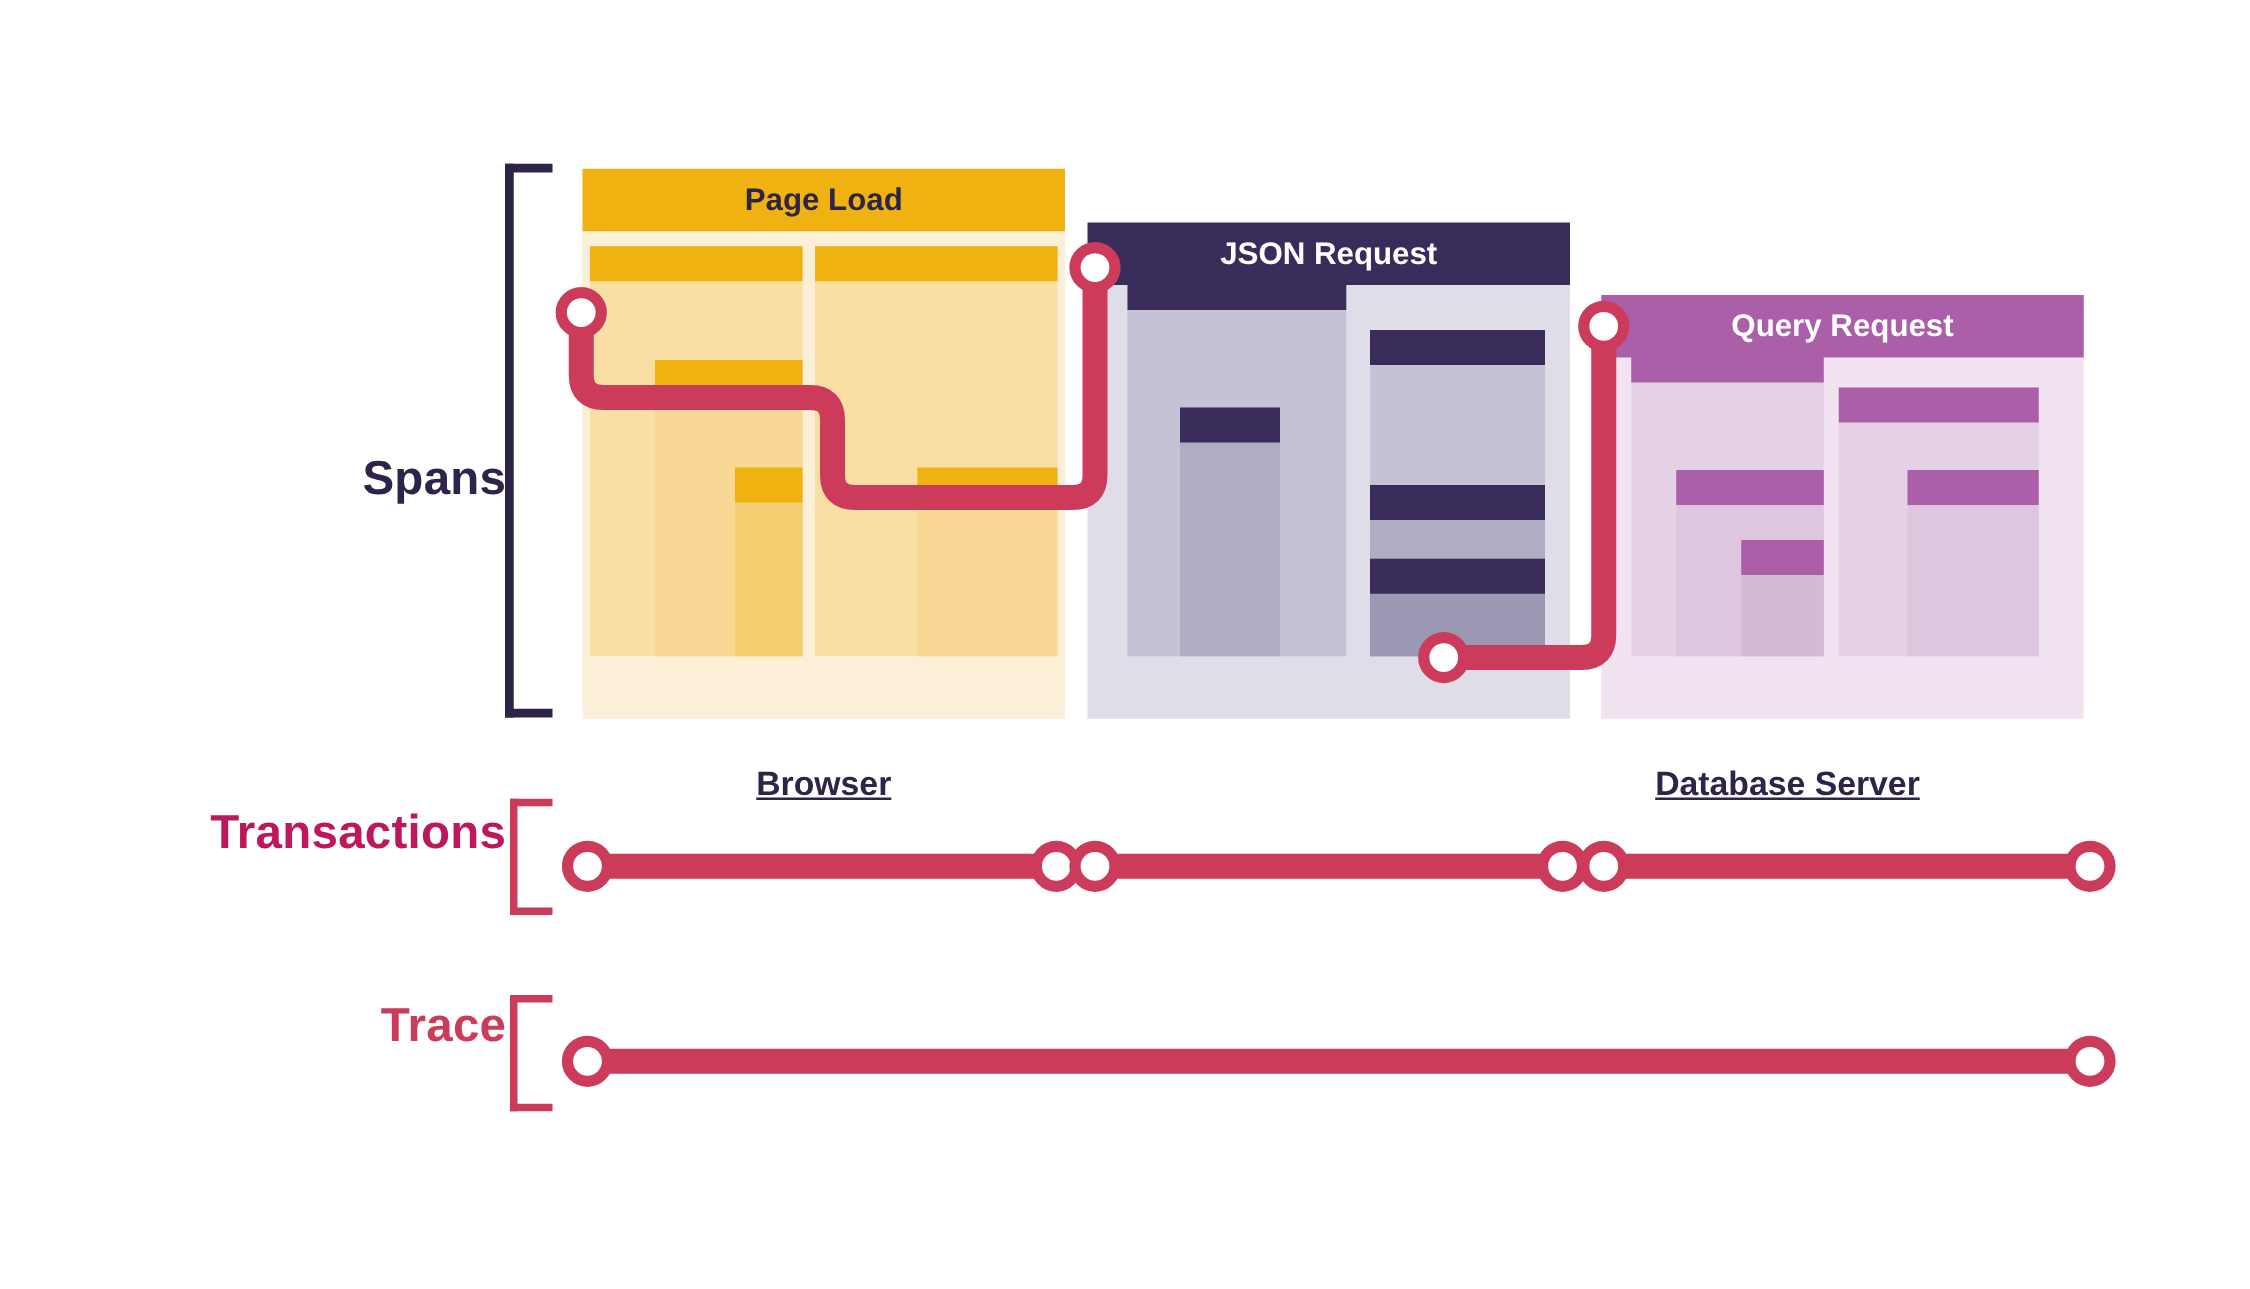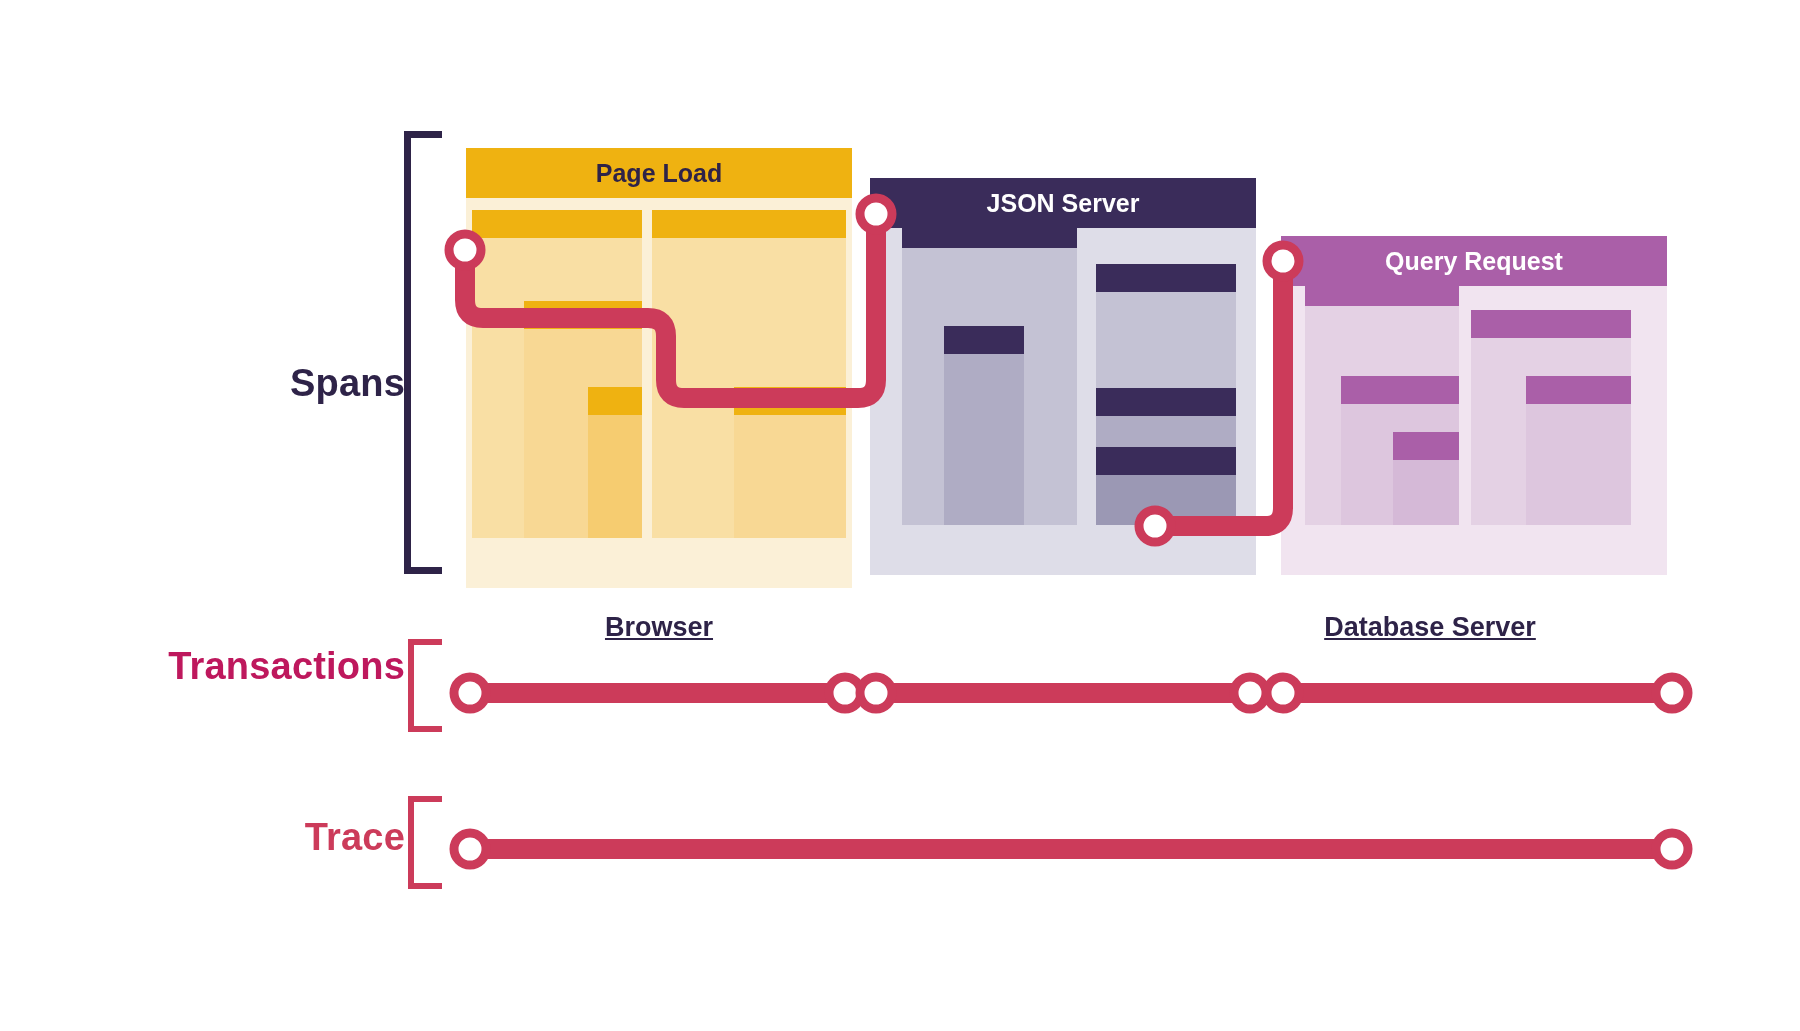--- a/index.html
+++ b/index.html
@@ -39,21 +39,20 @@
     right: 1395px;
     top: 645px;
     font-size: 38px;
     color: #be185d;
   }
   #label-trace {
     right: 1395px;
     top: 800px;
     font-size: 38px;
     color: #CC3B5A;
-    margin-top: 16px;
   }
 
   
   .bracket {
     position: absolute;
     box-sizing: border-box;
     border-style: solid;
     border-right: 0;
   }
   #bracket-spans {
@@ -92,21 +91,21 @@
     text-align: center;
     font-size: 25px;
     font-weight: bold;
     white-space: nowrap;
   }
   .group-body { position: absolute; left: 0; }
   .bar { position: absolute; box-sizing: border-box; }
   .bar-cap { position: absolute; left: 0; top: 0; width: 100%; }
 
   
-  #group-browser { left: 466px; top: 148px; width: 386px; height: 487px; }
+  #group-browser { left: 466px; top: 135px; width: 386px; height: 487px; }
   #group-browser .group-header { width: 386px; background: #EFB211; color: #2E2348; }
   #group-browser .group-body { top: 50px; width: 386px; height: 390px; background: #FBF0D7; }
 
   
   #group-backend { left: 870px; top: 178px; width: 386px; height: 397px; }
   #group-backend .group-header { width: 386px; background: #3A2C5A; color: #ffffff; }
   #group-backend .group-body { top: 50px; width: 386px; height: 347px; background: #DEDDE8; }
 
   
   #group-db { left: 1281px; top: 236px; width: 386px; height: 377px; }
@@ -180,21 +179,21 @@
         <div class="bar" style="left: 226px; top: 36px; width: 140px; height: 261px; background: rgb(196, 194, 212);">
           <div class="bar-cap" style="height: 28px; background: rgb(58, 44, 90);"></div>
         </div>
         <div class="bar" style="left: 226px; top: 160px; width: 140px; height: 137px; background: rgb(175, 172, 196);">
           <div class="bar-cap" style="height: 28px; background: rgb(58, 44, 90);"></div>
         </div>
         <div class="bar" style="left: 226px; top: 219px; width: 140px; height: 78px; background: rgb(155, 152, 180);">
           <div class="bar-cap" style="height: 28px; background: rgb(58, 44, 90);"></div>
         </div>
       </div>
-    <div class="group-header">JSON Server</div>
+    <div class="group-header">JSON Request</div>
   </div>
 
   <div class="span-group" id="group-db">
     <div class="group-body" id="body-db" style="background: rgb(241, 228, 240);">
         <div class="bar" style="left: 24px; top: -8px; width: 154px; height: 247px; background: rgb(228, 209, 228);">
           <div class="bar-cap" style="height: 28px; background: rgb(170, 95, 168);"></div>
         </div>
         <div class="bar" style="left: 60px; top: 90px; width: 118px; height: 149px; background: rgb(221, 198, 222);">
           <div class="bar-cap" style="height: 28px; background: rgb(170, 95, 168);"></div>
         </div>

